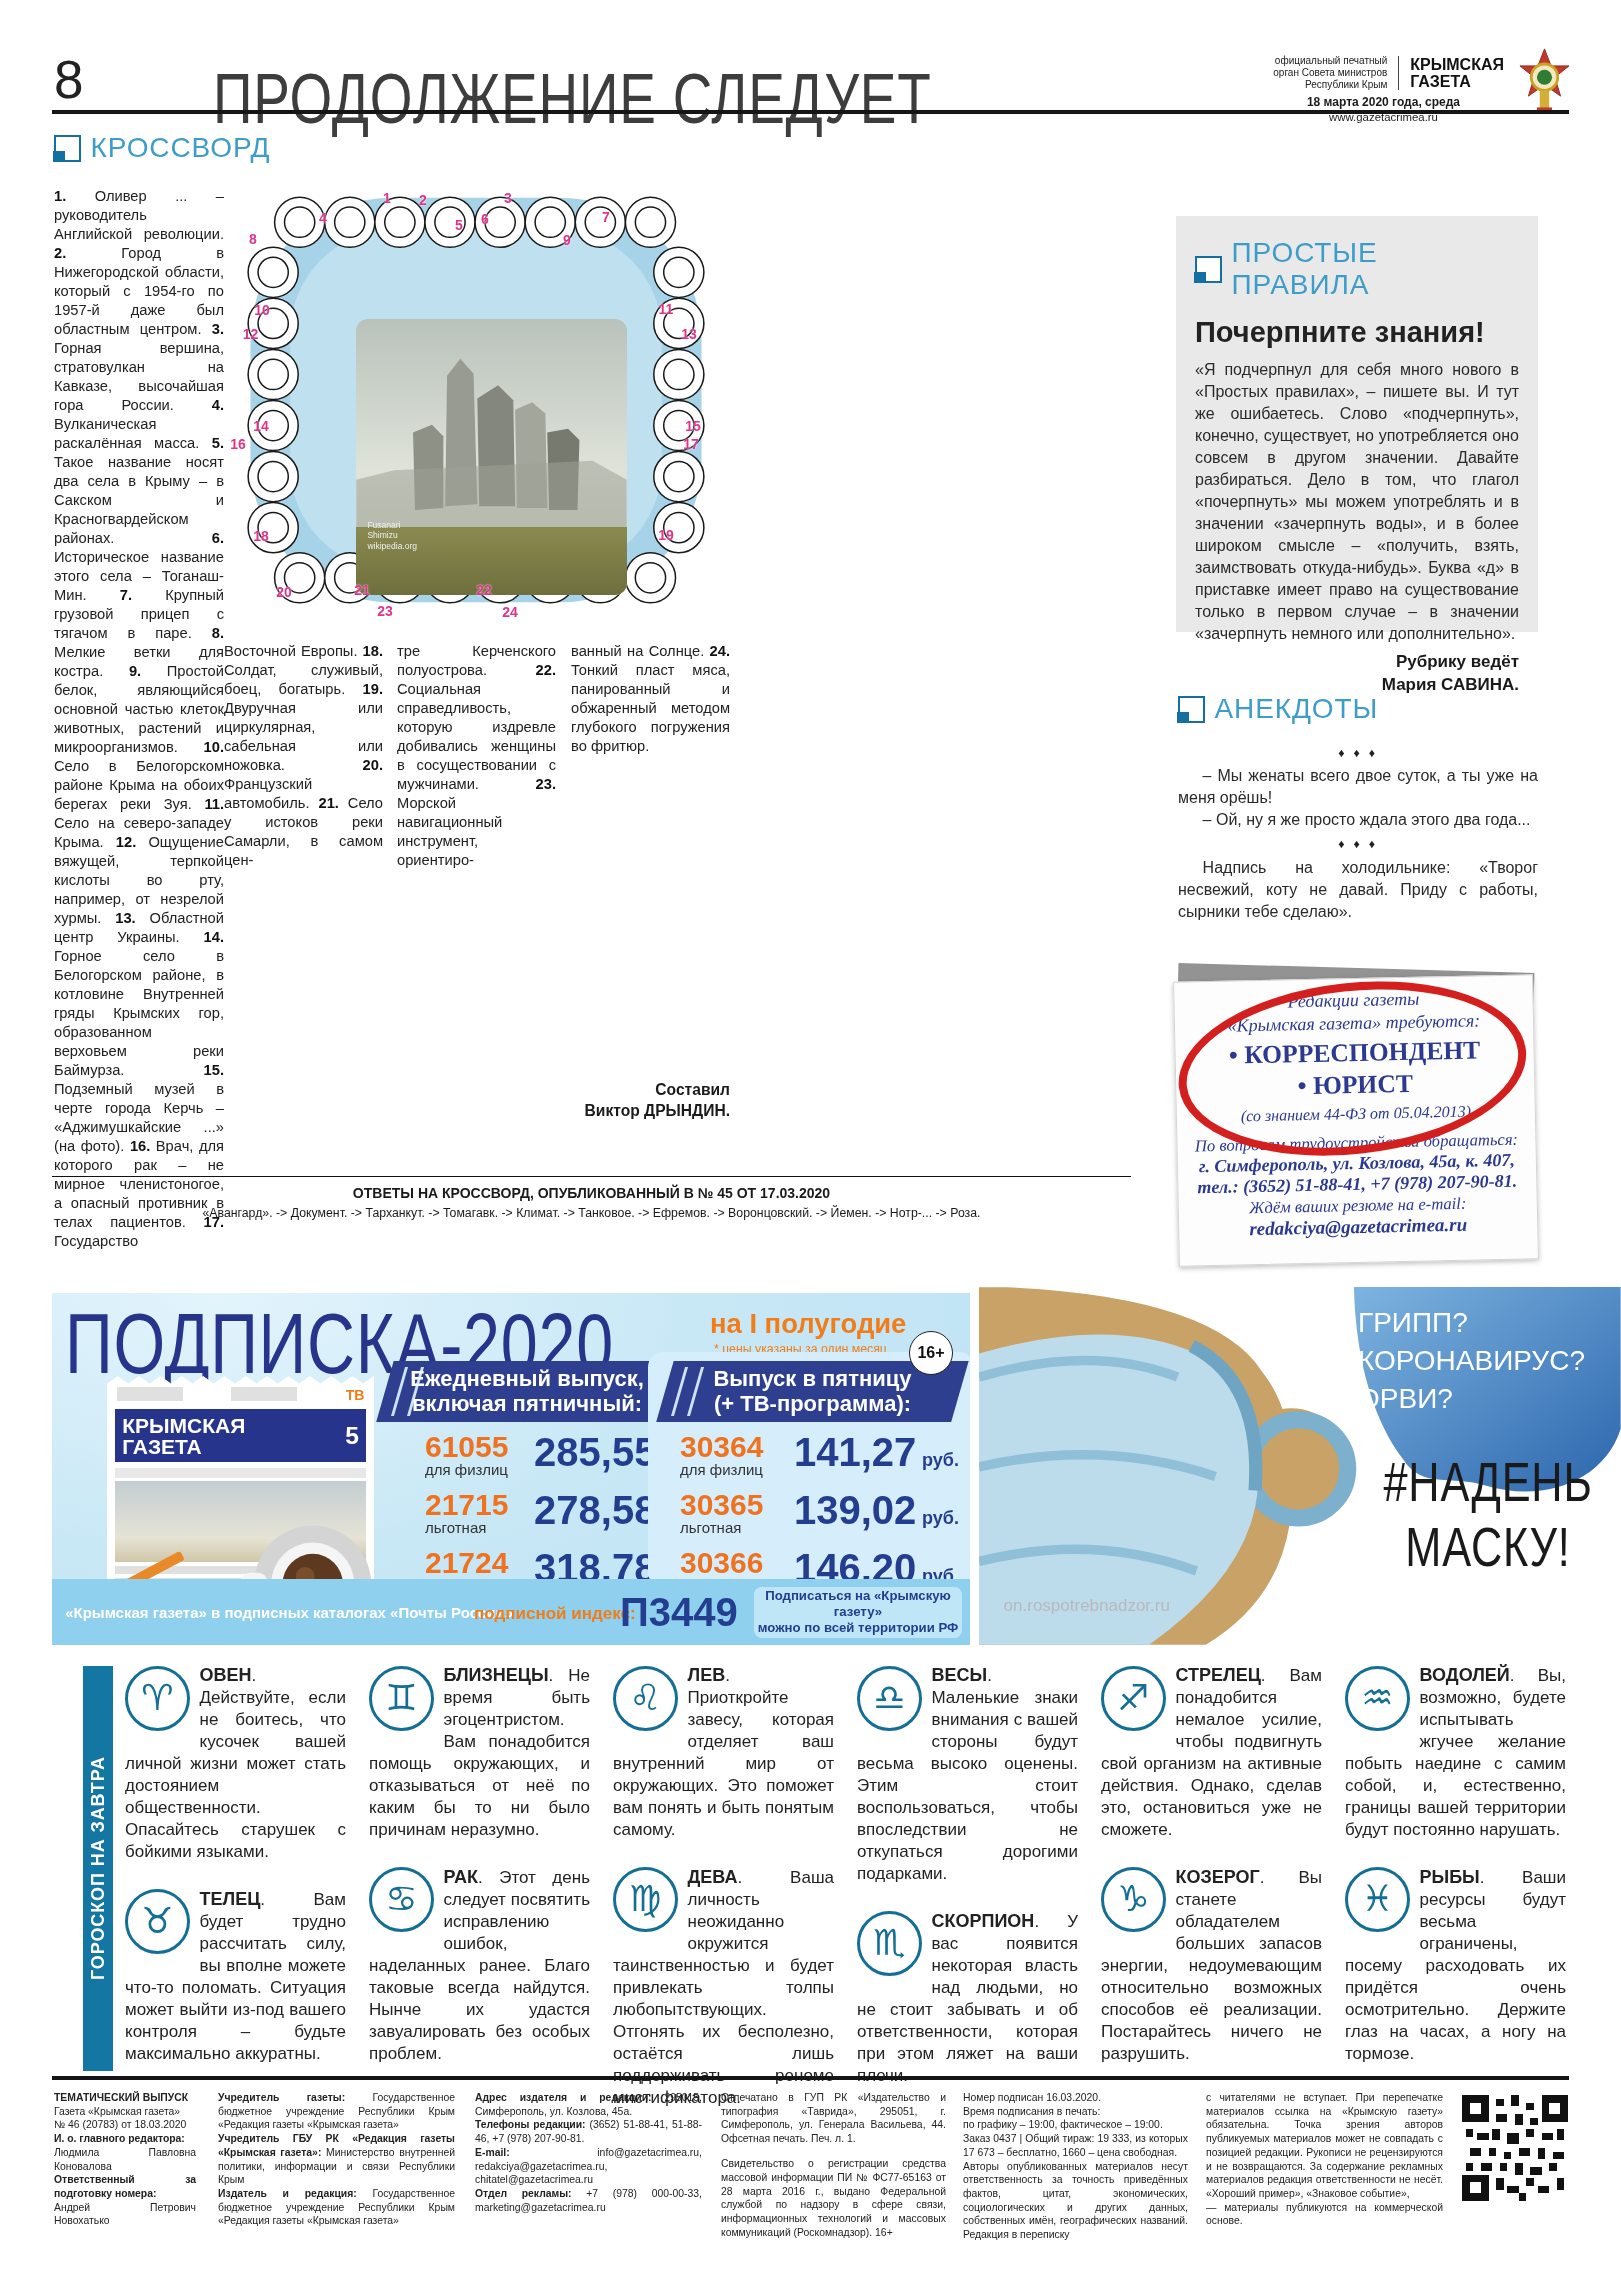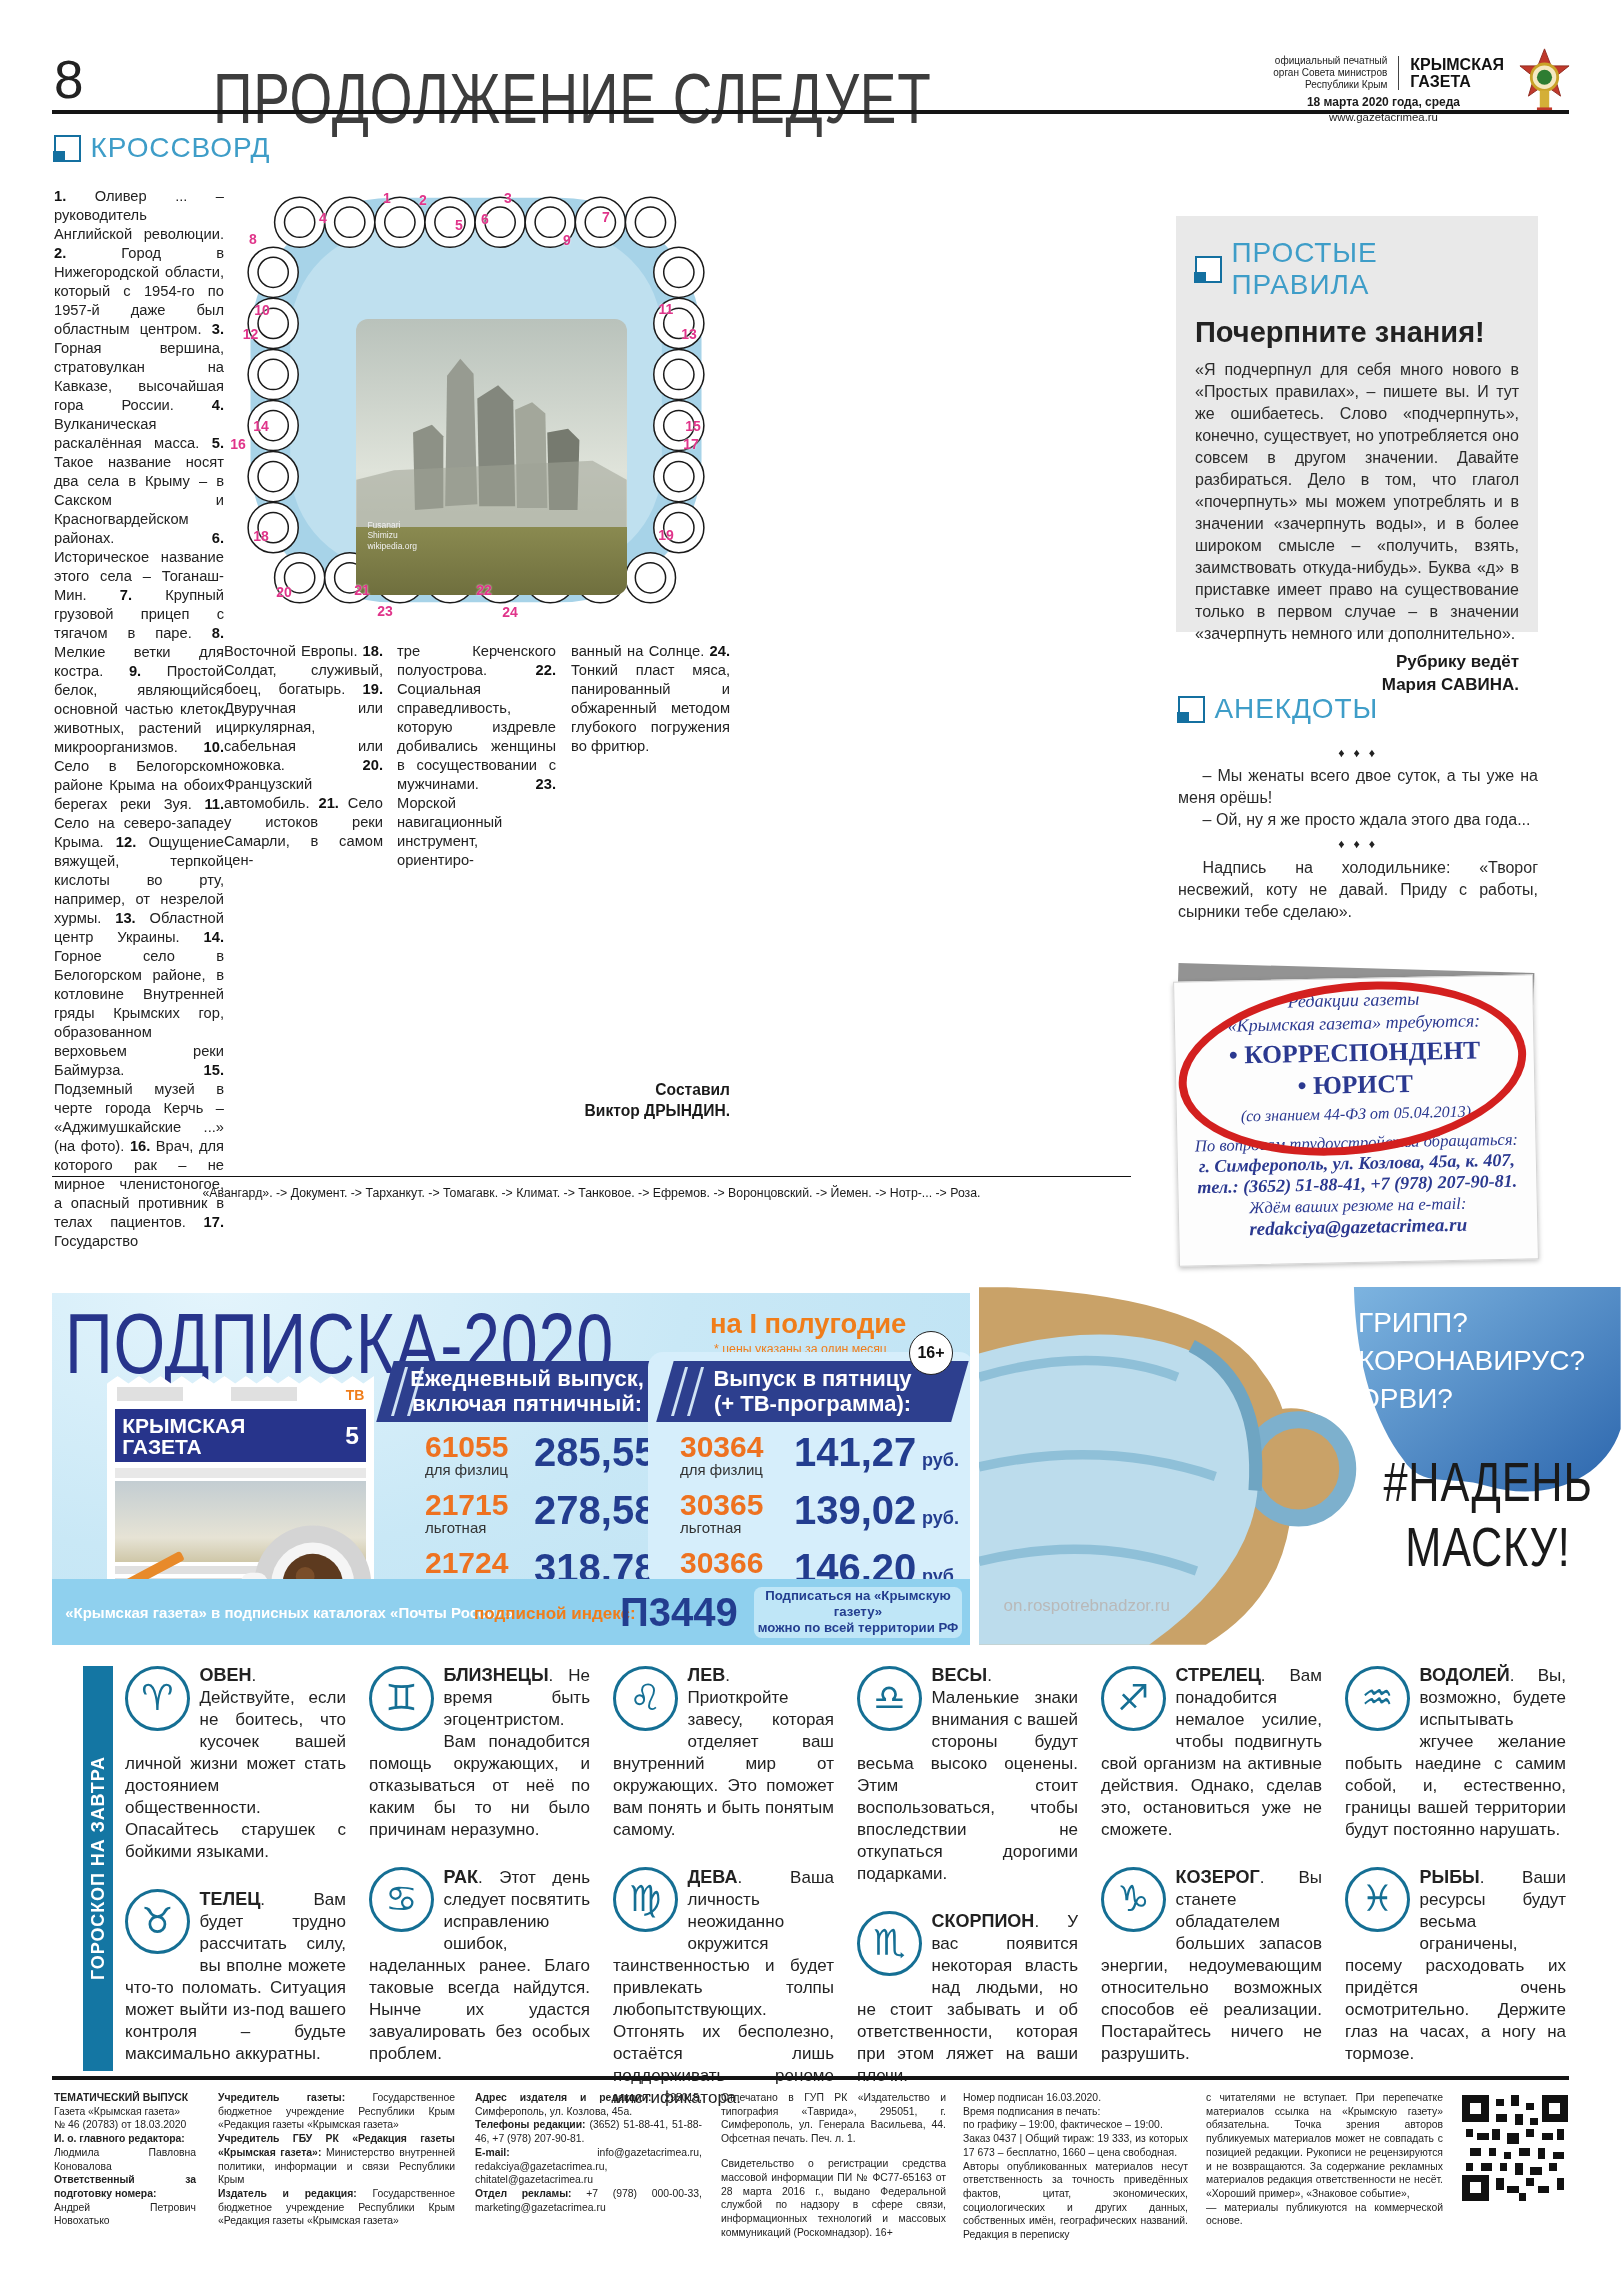--- a/index.html
+++ b/index.html
@@ -200,20 +200,21 @@
 
 <div class="abs clues" style="left:224px;top:642px;width:159px;">Восточной Европы. <b>18.</b> Солдат, служивый, боец, богатырь. <b>19.</b> Двуручная или циркулярная, сабельная или ножовка. <b>20.</b> Французский автомобиль. <b>21.</b> Село у истоков реки Самарли, в самом цен-</div>
 <div class="abs clues" style="left:397px;top:642px;width:159px;">тре Керченского полуострова. <b>22.</b> Социальная справедливость, которую издревле добивались женщины в сосуществовании с мужчинами. <b>23.</b> Морской навигационный инструмент, ориентиро-</div>
 <div class="abs clues" style="left:571px;top:642px;width:159px;">ванный на Солнце. <b>24.</b> Тонкий пласт мяса, панированный и обжаренный методом глубокого погружения во фритюр.</div>
 <div class="abs" style="left:571px;top:1079px;width:159px;text-align:right;font-size:15.6px;font-weight:bold;line-height:21px;">
   <div>Составил</div>
   <div>Виктор ДРЫНДИН.</div>
 </div>
 
 <div class="abs" style="left:52px;top:1176px;width:1079px;border-top:1.9px solid #111;padding-top:7.6px;text-align:center;">
+  <div style="font-size:14px;font-weight:bold;margin-bottom:4.7px;">ОТВЕТЫ НА КРОССВОРД, ОПУБЛИКОВАННЫЙ В № 45 ОТ 17.03.2020</div>
   <div style="font-size:12.3px;line-height:16px;">«Авангард». -&gt; Документ. -&gt; Тарханкут. -&gt; Томагавк. -&gt; Климат. -&gt; Танковое. -&gt; Ефремов. -&gt; Воронцовский. -&gt; Йемен. -&gt; Нотр-... -&gt; Роза.</div>
 </div>
 
 <div class="abs graybox" style="left:1176px;top:216px;width:362px;height:416px;padding:0;">
   <div class="sec-head" style="margin:21px 19px 0 19px;">
     <span class="sec-ico"></span>
     <span class="sec-title">ПРОСТЫЕ ПРАВИЛА</span>
   </div>
   <div style="margin:15px 19px 9.5px 19px;font-size:29px;font-weight:bold;color:#222;">Почерпните знания!</div>
   <div class="body-text" style="margin:0 19px;">«Я подчерпнул для себя много нового в «Простых правилах», – пишете вы. И тут же ошибаетесь. Слово «подчерпнуть», конечно, существует, но употребляется оно совсем в другом значении. Давайте разбираться. Дело в том, что глагол «почерпнуть» мы можем употреблять и в значении «зачерпнуть воды», и в более широком смысле – «получить, взять, заимствовать откуда-нибудь». Буква «д» в приставке имеет право на существование только в первом случае – в значении «зачерпнуть немного или дополнительно».</div>

